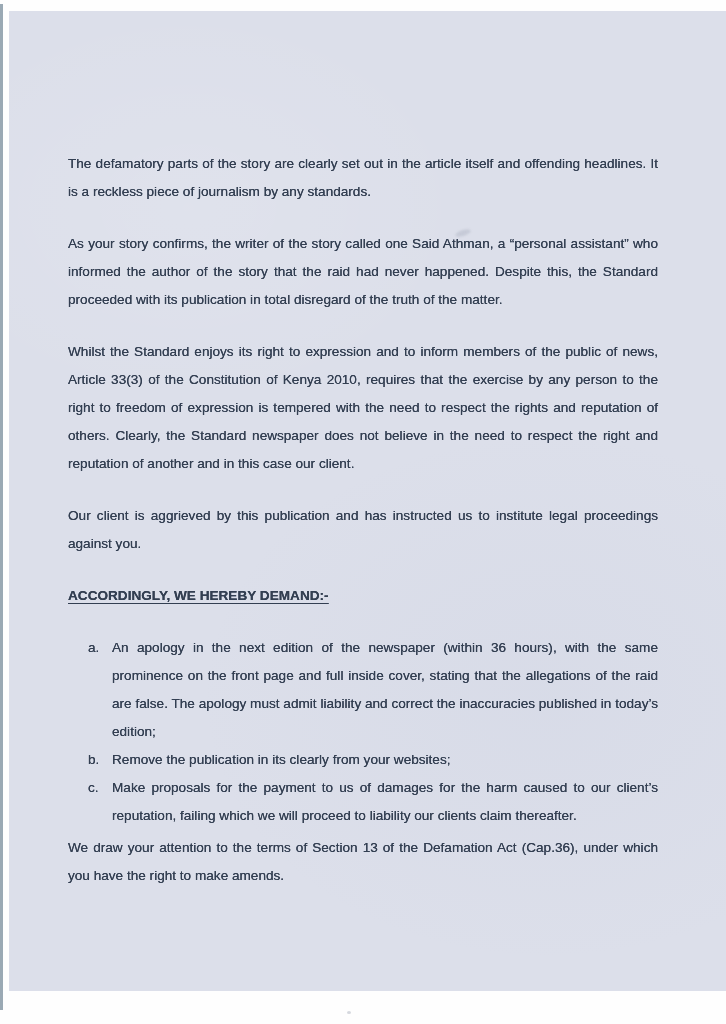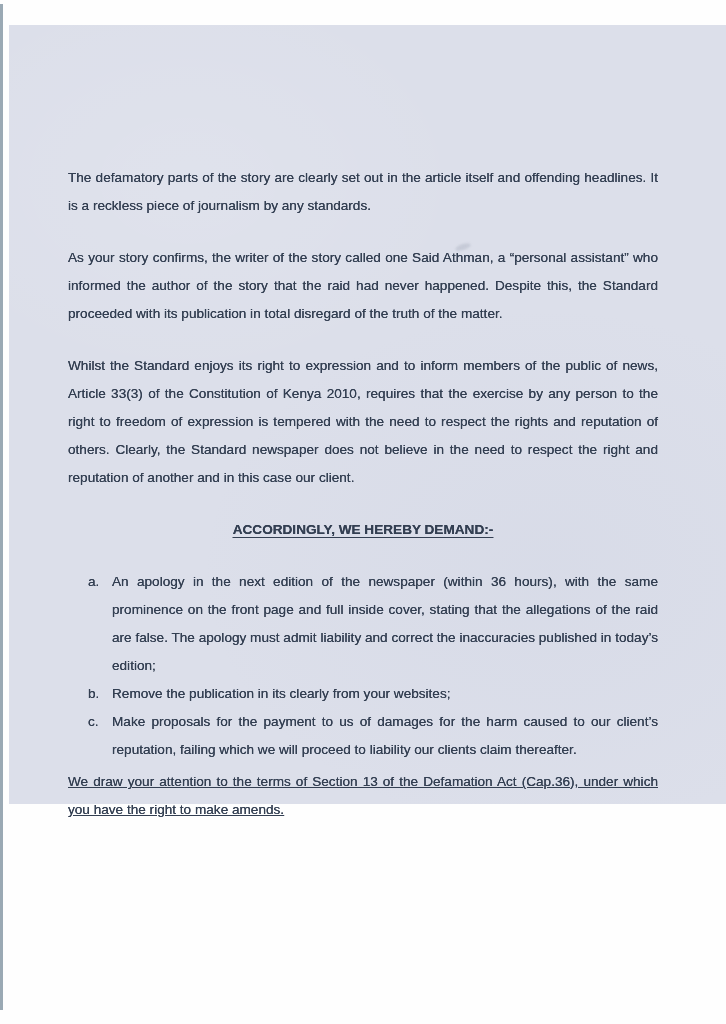--- a/index.html
+++ b/index.html
@@ -10,46 +10,46 @@
   body{
     width:726px;height:1024px;position:relative;overflow:hidden;
     background:#fefefe;
     font-family:"Liberation Sans", sans-serif;
   }
   .edge-strip{
     position:absolute;left:0;top:4px;width:3px;height:1006px;
     background:#9aa9b4;
   }
   .page{
-    position:absolute;left:9px;top:25px;width:717px;height:779px;
+    position:absolute;left:9px;top:11px;width:717px;height:980px;
     background:
       radial-gradient(ellipse 420px 300px at 25% 20%, rgba(255,255,255,0.10), rgba(255,255,255,0) 70%),
       radial-gradient(ellipse 500px 380px at 75% 70%, rgba(160,170,200,0.07), rgba(160,170,200,0) 70%),
       var(--page-bg);
   }
   .content{
     position:absolute;left:59px;top:139px;width:590px;
     color:var(--ink);
     font-size:13.6px;line-height:28px;
     text-align:justify;
     text-shadow:0 0 0.4px currentColor;
   }
   .content p{margin:0 0 24px;}
   .heading{
     font-weight:700;
     text-decoration:underline;
     text-underline-offset:3px;
     margin:0 0 4px;
-    text-align:center;
+    text-align:left;
   }
   .demands{margin:0 0 4px;}
   .demand{display:flex;margin-left:20px;}
   .demand .marker{flex:0 0 24px;text-align:left;}
   .demand .dtext{flex:1;text-align:justify;}
-  .closing{margin:0;text-decoration:underline;}
+  .closing{margin:0;}
   .smudge{
     position:absolute;border-radius:50%;pointer-events:none;
   }
   .smudge-1{
     left:446px;top:219px;width:16px;height:6px;
     background:rgba(110,120,140,0.20);
     transform:rotate(-18deg);
     filter:blur(1px);
   }
   .smudge-2{
@@ -65,20 +65,21 @@
 
 <div class="page">
   <div class="content">
 
     <p>The defamatory parts of the story are clearly set out in the article itself and offending headlines. It is a reckless piece of journalism by any standards.</p>
 
     <p>As your story confirms, the writer of the story called one Said Athman, a “personal assistant” who informed the author of the story that the raid had never happened. Despite this, the Standard proceeded with its publication in total disregard of the truth of the matter.</p>
 
     <p>Whilst the Standard enjoys its right to expression and to inform members of the public of news, Article 33(3) of the Constitution of Kenya 2010, requires that the exercise by any person to the right to freedom of expression is tempered with the need to respect the rights and reputation of others. Clearly, the Standard newspaper does not believe in the need to respect the right and reputation of another and in this case our client.</p>
 
+    <p>Our client is aggrieved by this publication and has instructed us to institute legal proceedings against you.</p>
 
     <p class="heading">ACCORDINGLY, WE HEREBY DEMAND:-</p>
 
     <div class="demands">
       <div class="demand">
         <span class="marker">a.</span>
         <span class="dtext">An apology in the next edition of the newspaper (within 36 hours), with the same prominence on the front page and full inside cover, stating that the allegations of the raid are false. The apology must admit liability and correct the inaccuracies published in today’s edition;</span>
       </div>
       <div class="demand">
         <span class="marker">b.</span>

